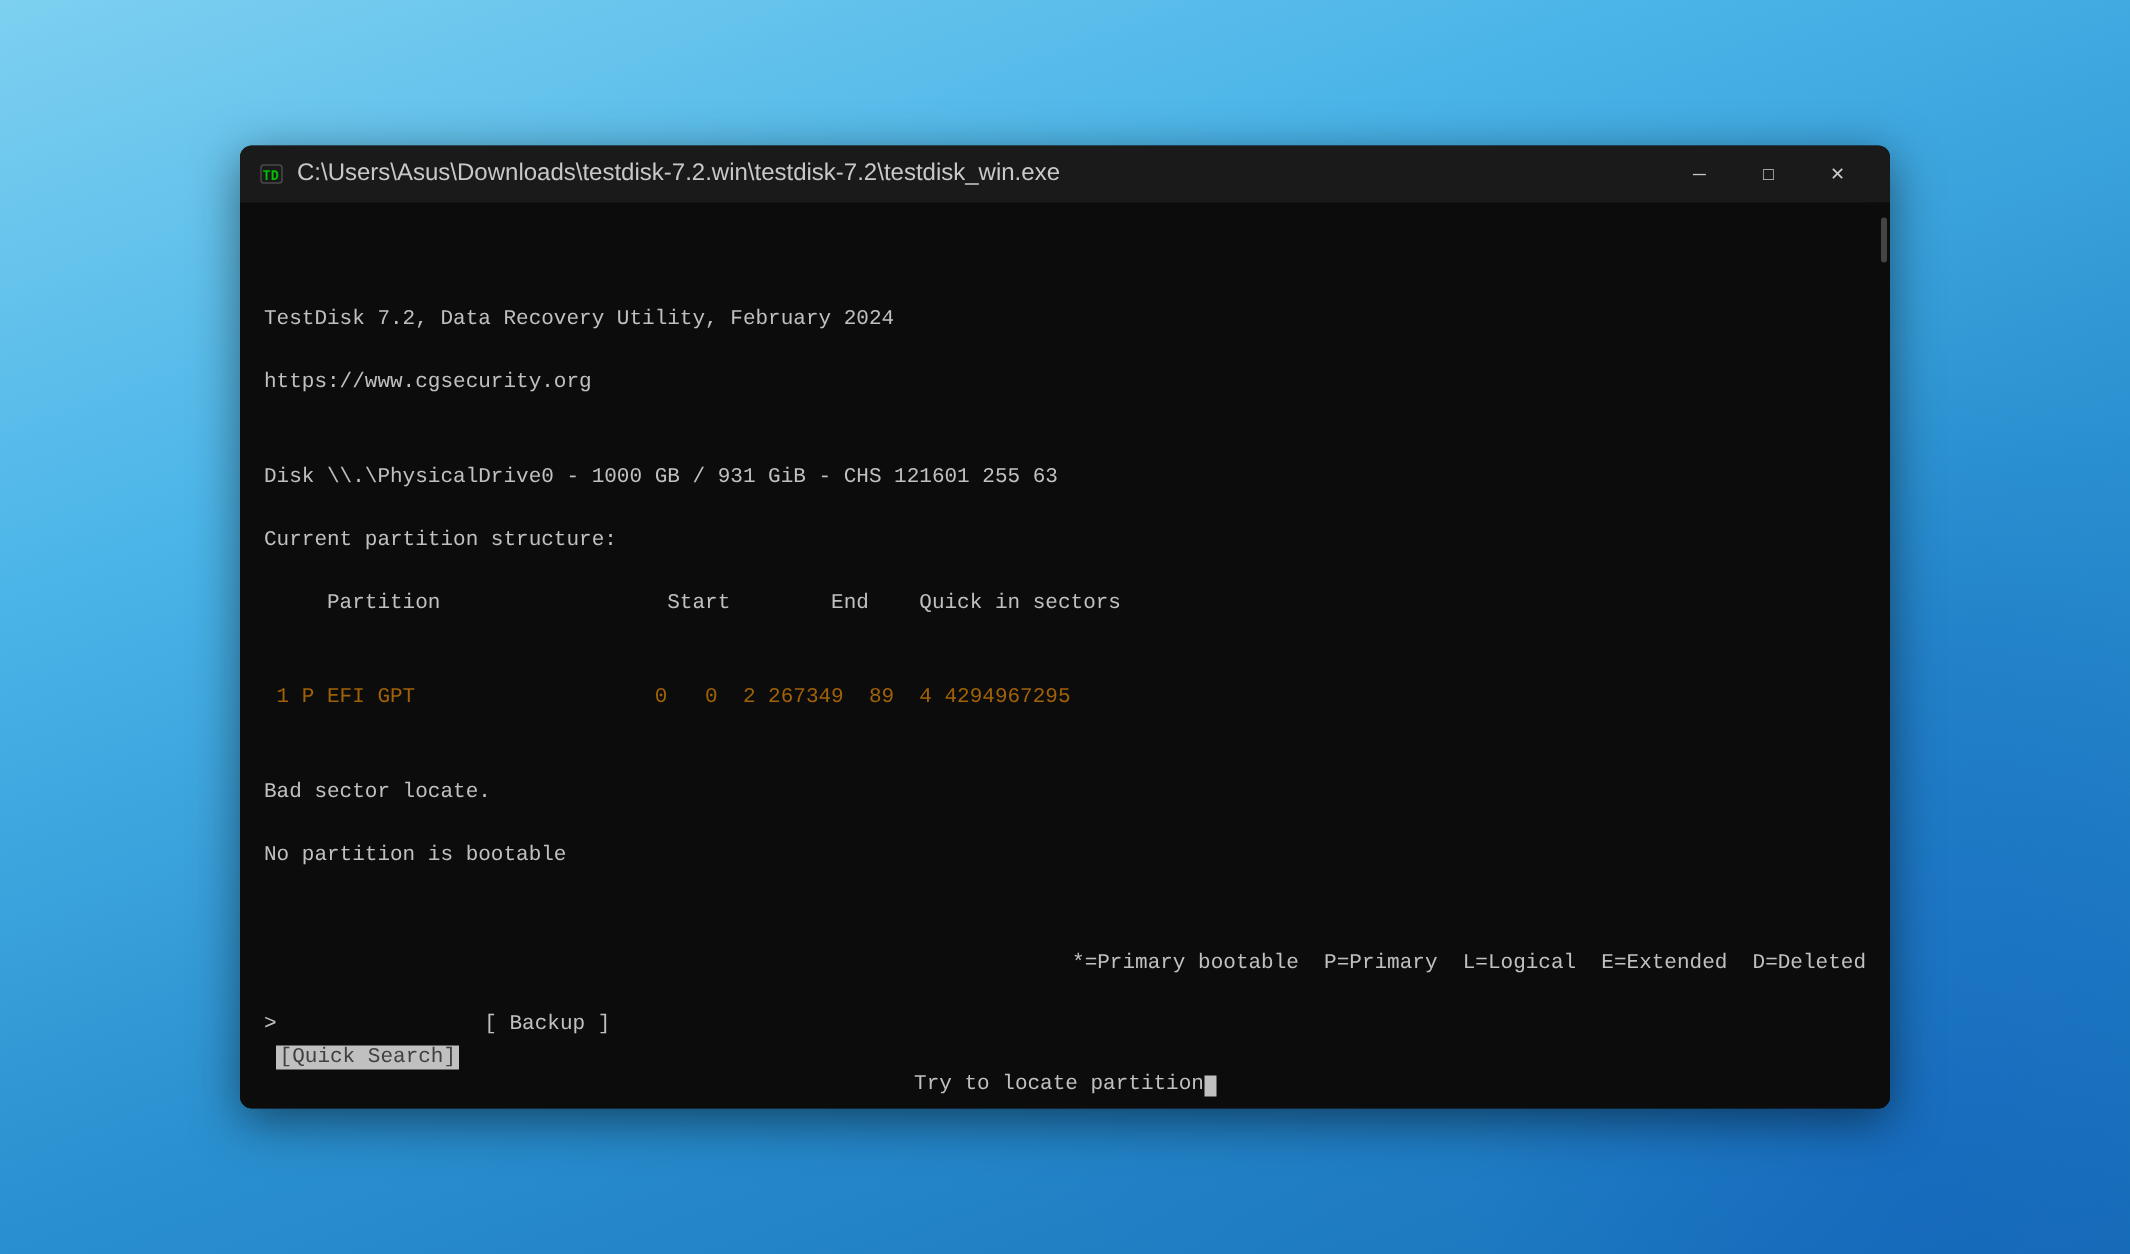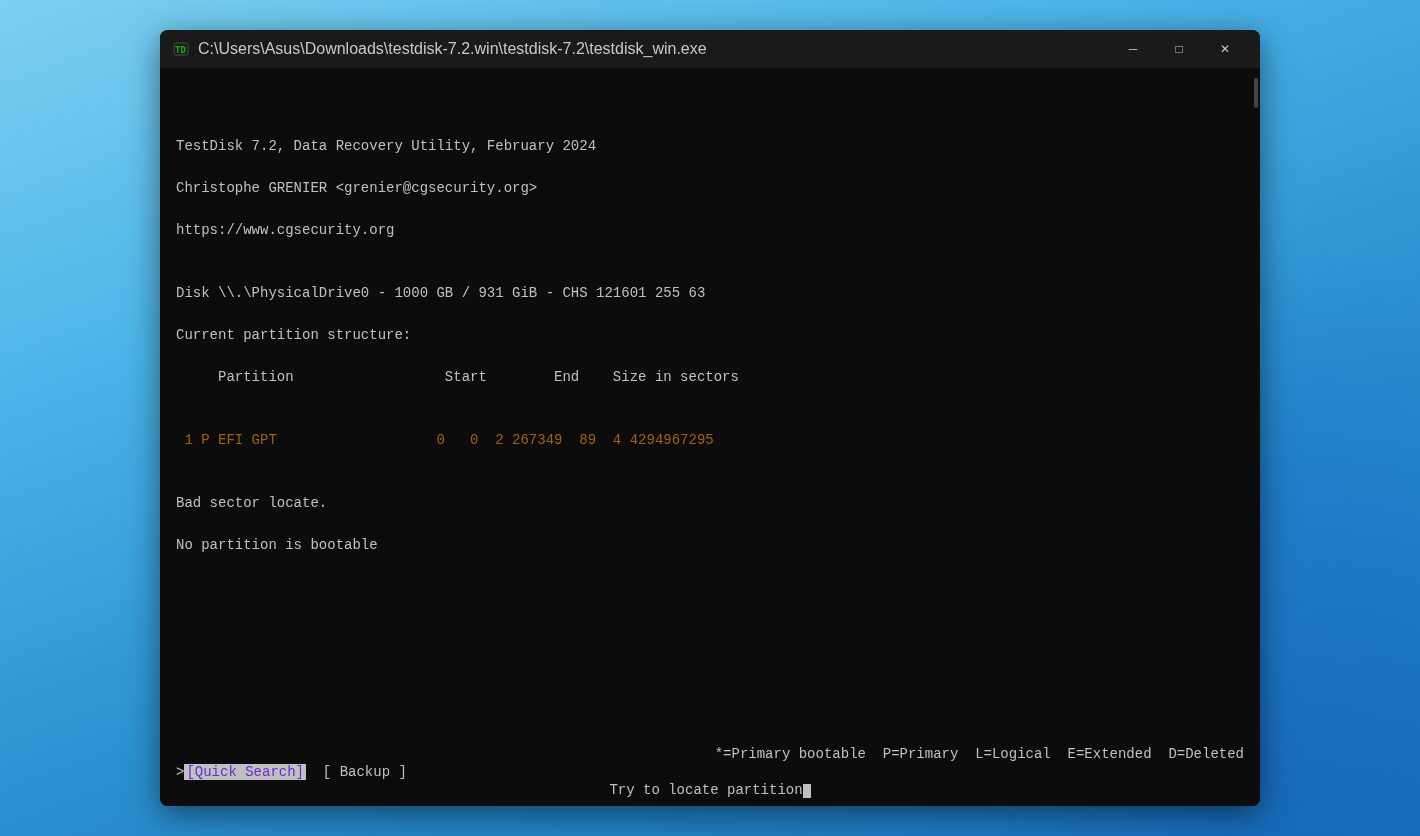--- a/index.html
+++ b/index.html
@@ -21,21 +21,21 @@
       inset: 0;
       background:
         radial-gradient(ellipse 900px 600px at 80% 70%, rgba(30, 120, 200, 0.6) 0%, transparent 60%),
         radial-gradient(ellipse 600px 800px at 90% 90%, rgba(10, 80, 180, 0.4) 0%, transparent 50%),
         linear-gradient(160deg, #7dd0f0 0%, #4ab4e8 30%, #2a90d0 60%, #1870b8 100%);
     }
 
     .window {
       position: relative;
       width: 1100px;
-      height: 776px;
+      height: 642px;
       background: #0c0c0c;
       border-radius: 8px;
       box-shadow: 0 8px 32px rgba(0,0,0,0.5);
       display: flex;
       flex-direction: column;
       overflow: hidden;
       z-index: 10;
     }
 
     .titlebar {
@@ -167,22 +167,23 @@
 
     .menu-line {
       display: flex;
       align-items: center;
       white-space: pre;
       margin-bottom: 2px;
     }
 
     .menu-selected {
       background: #c0c0c0;
-      color: #6d28d9;
+      color: #404040;
       padding: 0 2px;
+      margin-top: 45px;
     }
 
     .menu-item {
       color: #c0c0c0;
     }
 
     .status-line {
       display: block;
       white-space: pre;
       text-align: center;
@@ -226,26 +227,25 @@
   </div>
 
   <div class="scrollbar-area">
     <div class="scrollbar-track">
       <div class="scrollbar-thumb"></div>
     </div>
   </div>
 
   <div class="terminal-content">
 <span class="line">TestDisk 7.2, Data Recovery Utility, February 2024</span>
-<span class="line">Christophe GRENIER &lt;grenier@cgsecurity.org&gt;</span>
 <span class="line">https://www.cgsecurity.org</span>
 <span class="line"></span>
 <span class="line">Disk \\.\PhysicalDrive0 - 1000 GB / 931 GiB - CHS 121601 255 63</span>
 <span class="line">Current partition structure:</span>
-<span class="line partition-header">     Partition                  Start        End    Size in sectors</span>
+<span class="line partition-header">     Partition                  Start        End    Quick in sectors</span>
 <span class="line"></span>
 <span class="line partition-row"> 1 P EFI GPT                   0   0  2 267349  89  4 4294967295</span>
 <span class="line"></span>
 <span class="line">Bad sector locate.</span>
 <span class="line">No partition is bootable</span>
   </div>
 
   <div class="bottom-bar">
     <span class="legend-line">*=Primary bootable  P=Primary  L=Logical  E=Extended  D=Deleted</span>
     <div class="menu-line">

